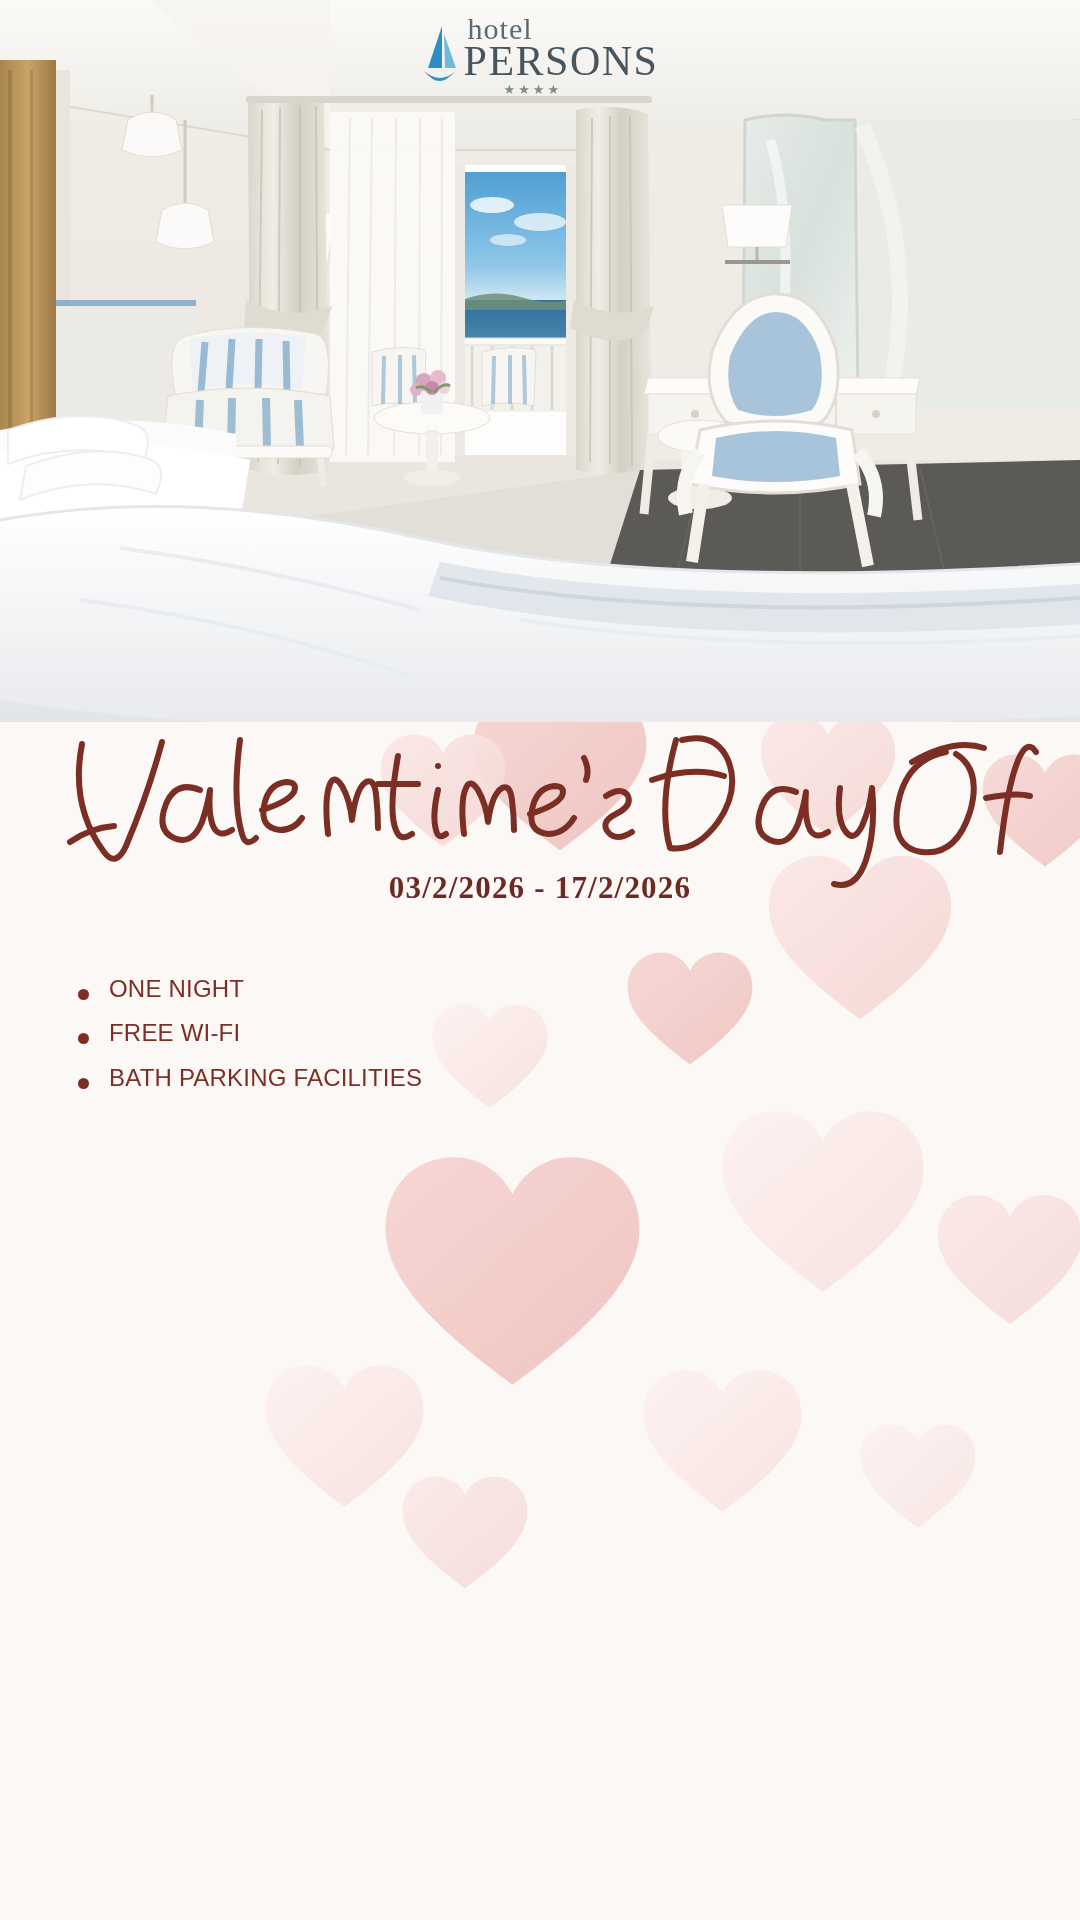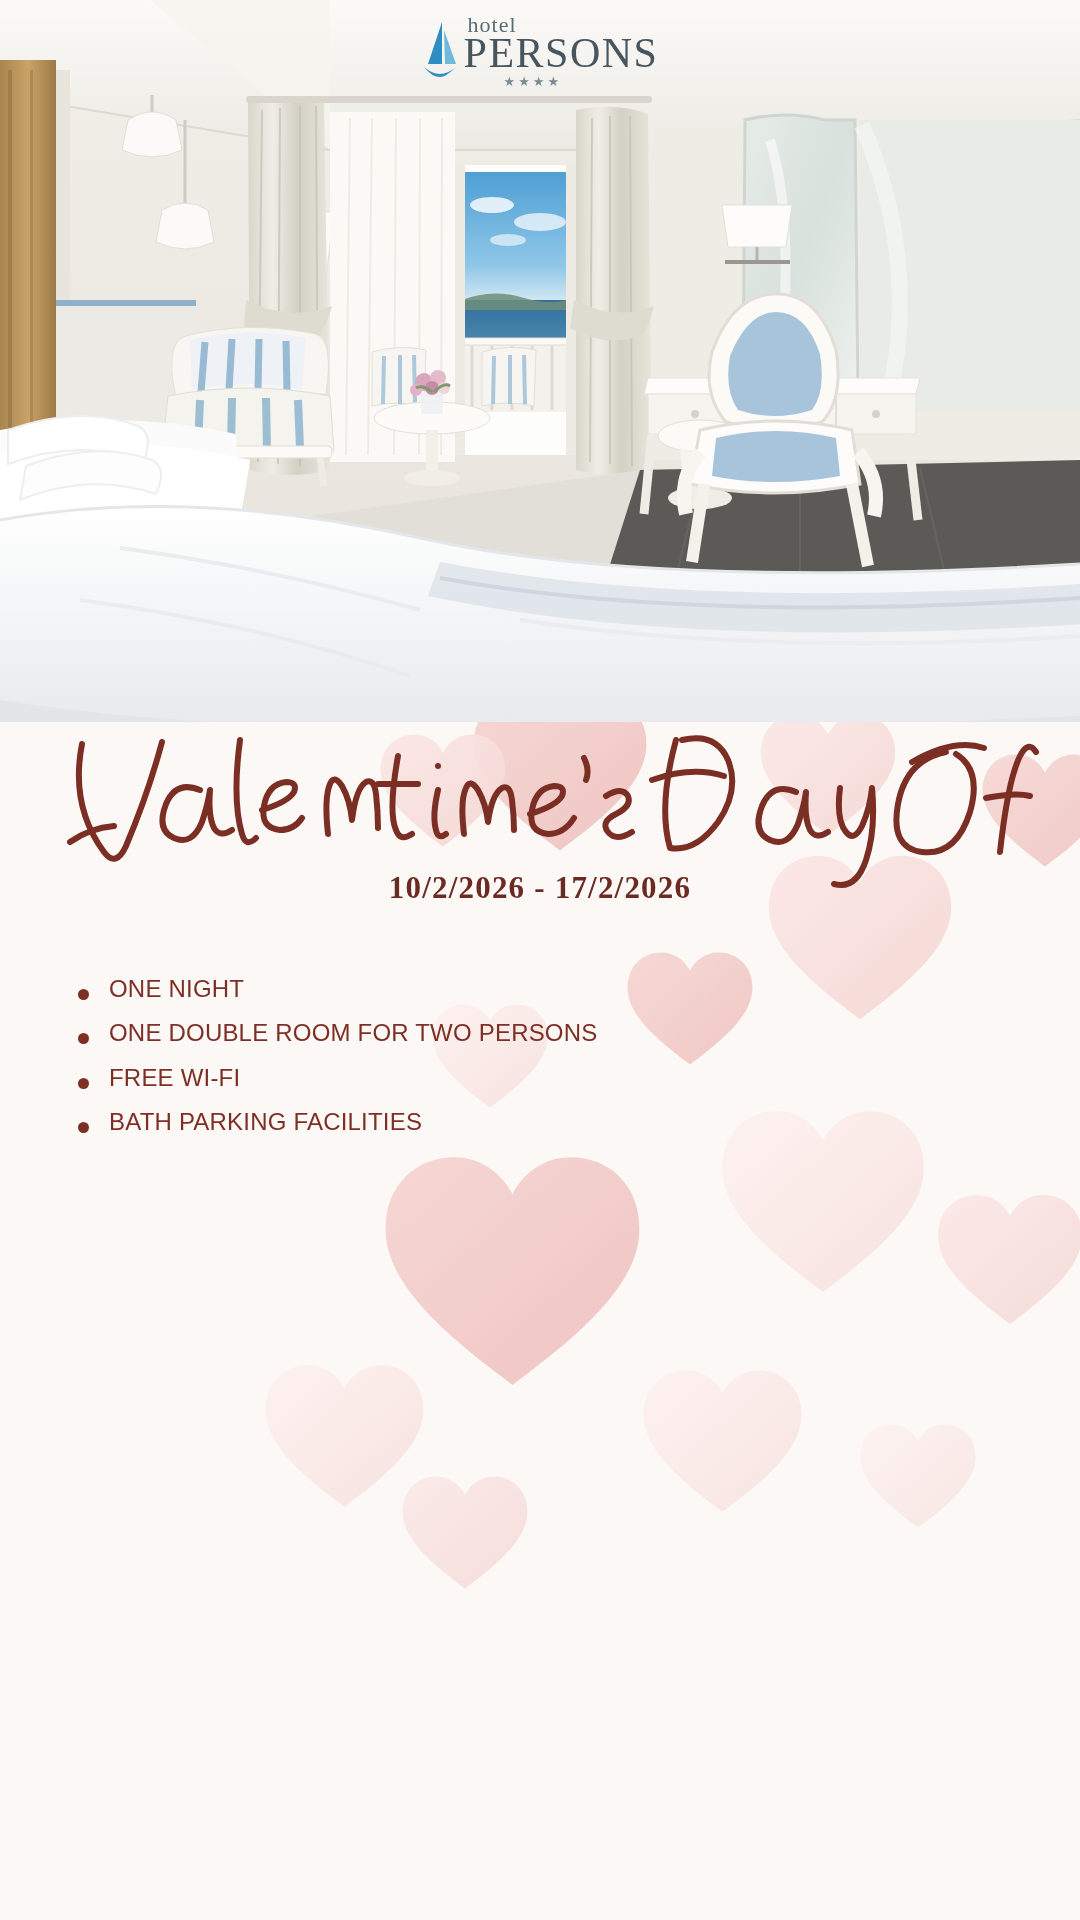--- a/index.html
+++ b/index.html
@@ -30,21 +30,21 @@
     position: absolute; left: 0; top: 14px;
     width: 1080px;
     display: flex; justify-content: center; align-items: flex-start;
     z-index: 6;
   }
   .logo-inner { display: flex; align-items: center; gap: 6px; }
   .logo-mark { width: 36px; height: 62px; position: relative; }
   .logo-text { display: flex; flex-direction: column; align-items: flex-start; line-height: 1; }
   .logo-hotel {
     font-family: "Liberation Serif", serif;
-    font-size: 22px; color: #5b6b73; letter-spacing: 1px;
+    font-size: 30px; color: #5b6b73; letter-spacing: 1px;
     margin-left: 4px;
   }
   .logo-bracera {
     font-family: "Liberation Serif", serif;
     font-size: 42px; color: #47565e; letter-spacing: 1.5px;
     font-weight: 400;
     margin-top: -4px;
   }
   .logo-stars {
     margin-top: 1px; margin-left: 40px;
@@ -437,30 +437,26 @@
 
             <path d="M906 30 q-40 8 -48 52 q-8 44 24 48 q34 4 48 -40 q12 -42 -14 -58"></path>
             <path d="M872 40 q42 -24 72 -14"></path>
 
             <path d="M960 130 q8 -72 20 -96 q8 -16 16 -4"></path>
             <path d="M946 76 q30 -6 44 -2"></path>
           </g>
         </svg>
       </div>
 
-      <div class="dates">10/2/2026 - 17/2/2026</div>
+      <div class="dates">03/2/2026 - 17/2/2026</div>
 
       <div class="bullets">
         <div class="bullet-row">
           <span class="dot"></span>
           <span class="btext">ONE NIGHT</span>
-        </div>
-        <div class="bullet-row">
-          <span class="dot"></span>
-          <span class="btext">ONE DOUBLE ROOM FOR TWO PERSONS</span>
         </div>
         <div class="bullet-row">
           <span class="dot"></span>
           <span class="btext">FREE WI-FI</span>
         </div>
         <div class="bullet-row">
           <span class="dot"></span>
           <span class="btext">BATH PARKING FACILITIES</span>
         </div>
       </div>

